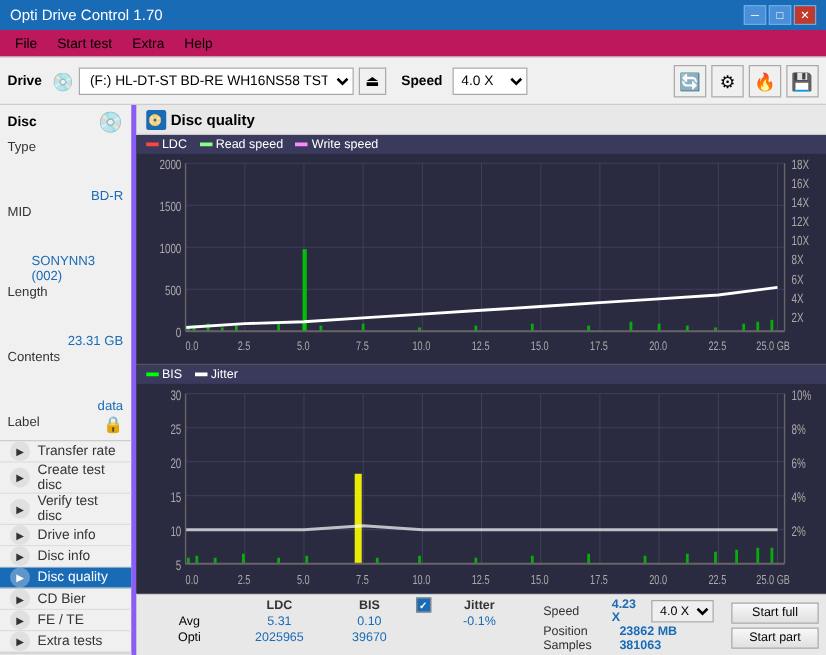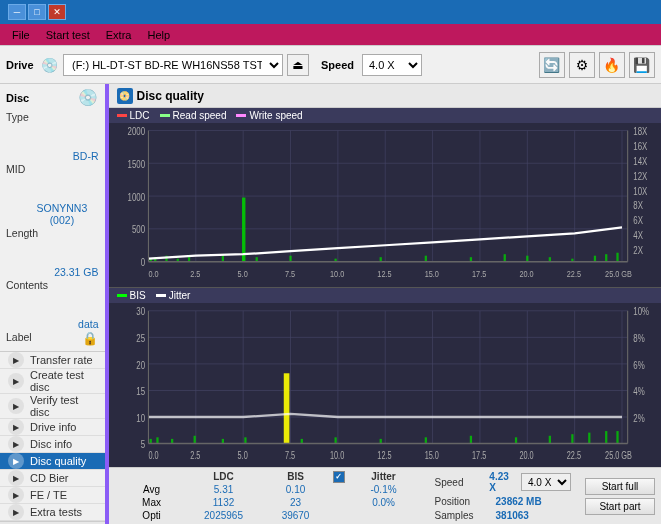--- a/index.html
+++ b/index.html
@@ -31,21 +31,21 @@
     .main { display: flex; height: calc(524px - 24px - 22px - 38px); }
     
     
     .sidebar { width: 160px; background: #f0f0f0; border-right: 4px solid #8b5cf6; display: flex; flex-direction: column; }
     
     
     .disc-panel { padding: 4px 6px; border-bottom: 1px solid #ccc; }
     .disc-header { display: flex; align-items: center; justify-content: space-between; margin-bottom: 4px; }
     .disc-title { font-weight: bold; font-size: 11px; }
     .disc-icon { font-size: 16px; color: #555; }
-    .disc-row { display: flex; justify-content: space-between; font-size: 10.5px; margin: 1px 0; text-align: center; }
+    .disc-row { display: flex; justify-content: space-between; font-size: 10.5px; margin: 1px 0; }
     .disc-label { color: #333; }
     .disc-value { color: #1a6bb5; font-weight: 500; margin-top: 39px; }
     
     
     .nav-item { height: 26px; display: flex; align-items: center; padding: 0 8px; cursor: pointer; font-size: 11px; color: #333; border-bottom: 1px solid #ddd; gap: 6px; }
     .nav-item.active { background: #1a6bb5; color: white; }
     .nav-icon { width: 16px; height: 16px; border-radius: 50%; display: flex; align-items: center; justify-content: center; font-size: 8px; background: #e0e0e0; flex-shrink: 0; }
     .nav-item.active .nav-icon { background: rgba(255,255,255,0.3); }
     
     
@@ -84,20 +84,21 @@
     
     .btn-group { display: flex; flex-direction: column; gap: 3px; padding: 4px 6px; justify-content: center; }
     .btn { padding: 2px 8px; font-size: 10px; background: linear-gradient(to bottom, #f8f8f8, #e0e0e0); border: 1px solid #aaa; cursor: pointer; min-width: 70px; text-align: center; }
     
     svg.chart-svg { width: 100%; height: 100%; }
   </style>
 </head>
 <body>
 
 <div class="titlebar">
+  <span class="title">Opti Drive Control 1.70</span>
   <div class="titlebar-controls">
     <div class="titlebar-btn">─</div>
     <div class="titlebar-btn">□</div>
     <div class="titlebar-btn close">✕</div>
   </div>
 </div>
 
 <div class="menubar">
   <span class="menu-item">File</span>
   <span class="menu-item">Start test</span>
@@ -405,27 +406,20 @@
         </div>
 
         <div class="stats-row">
           <span class="stat-cell">Avg</span>
           <span class="stat-cell blue">5.31</span>
           <span class="stat-cell blue">0.10</span>
           <span style="width:14px;display:inline-block;"></span>
           <span class="stat-cell blue">-0.1%</span>
         </div>
 
-        <div class="stats-row">
-          <span class="stat-cell">Max</span>
-          <span class="stat-cell blue">1132</span>
-          <span class="stat-cell blue">23</span>
-          <span style="width:14px;display:inline-block;"></span>
-          <span class="stat-cell blue">0.0%</span>
-        </div>
 
         <div class="stats-row">
           <span class="stat-cell">Opti</span>
           <span class="stat-cell blue">2025965</span>
           <span class="stat-cell blue">39670</span>
           <span style="width:14px;display:inline-block;"></span>
           <span class="stat-cell blue"></span>
         </div>
       </div>
 

